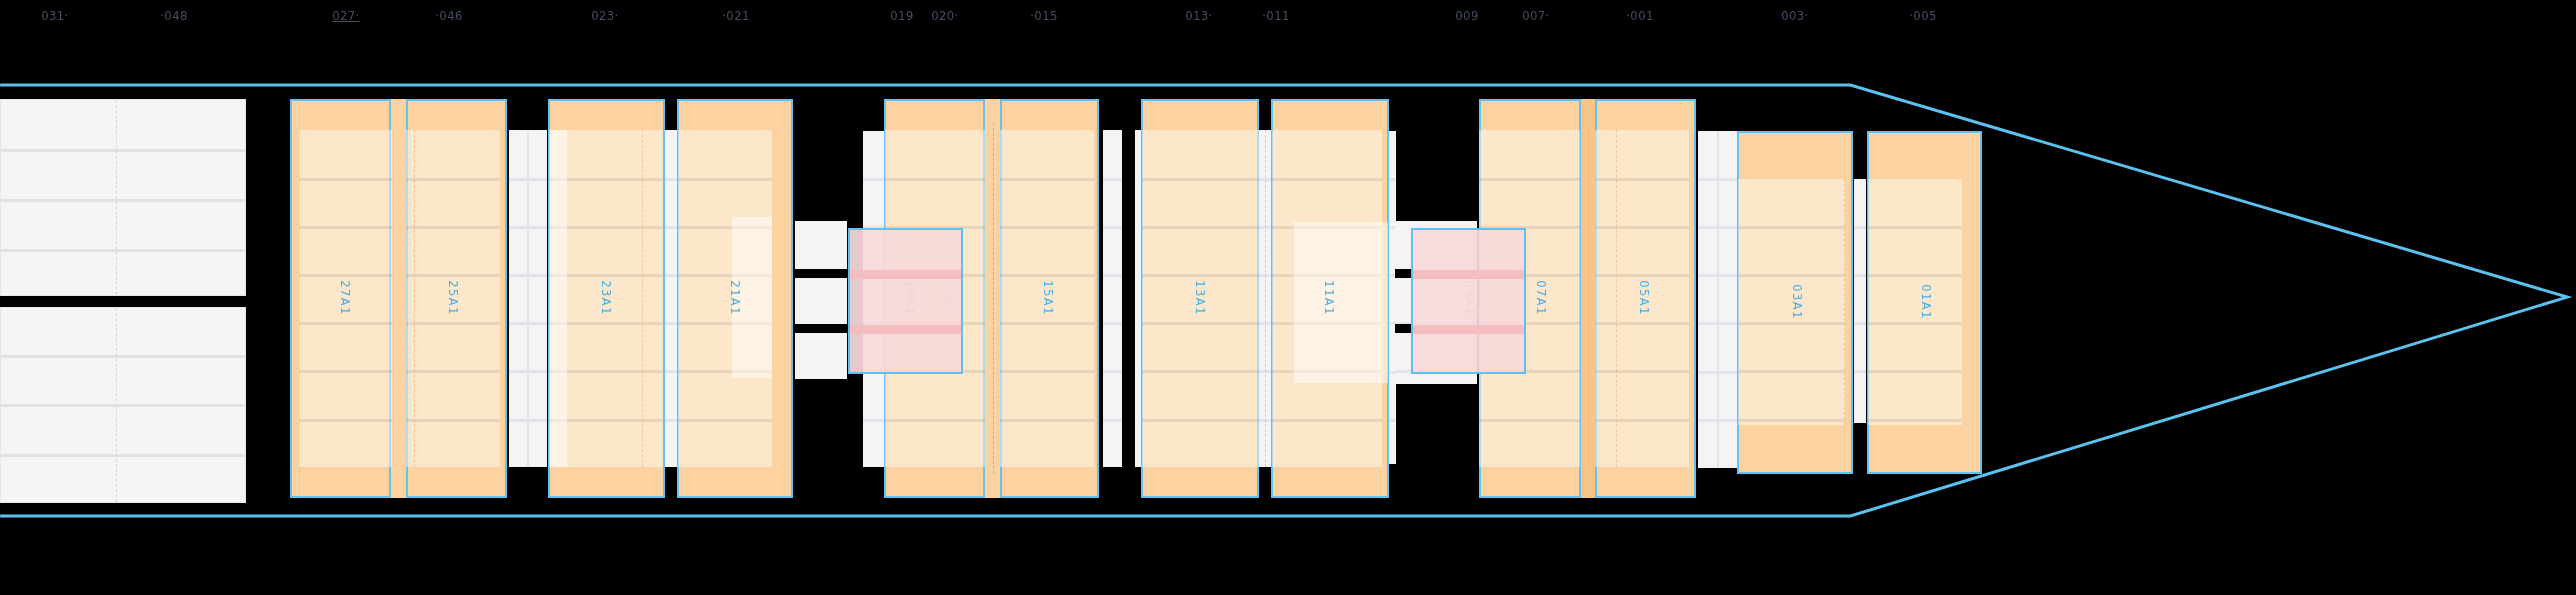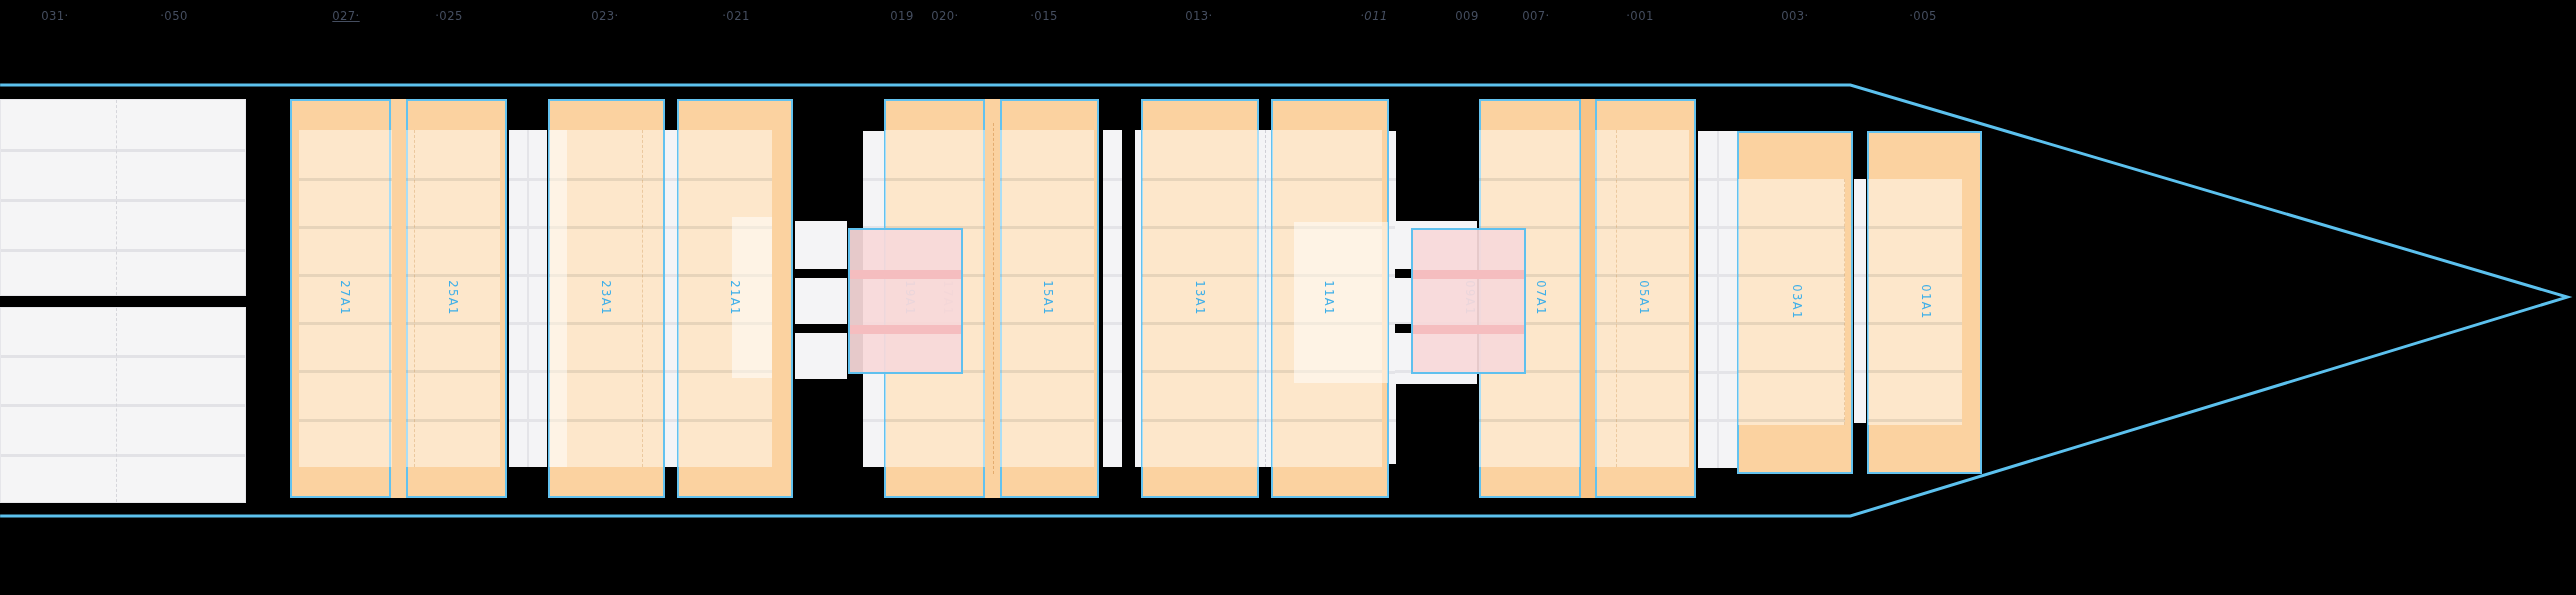--- a/index.html
+++ b/index.html
@@ -32,30 +32,30 @@
 </style>
 </head>
 <body>
 
 <div class="stage">
   <svg id="hull-svg" width="2576" height="595" viewBox="0 0 3000 693">
     <polyline id="hull-poly" fill="none" points="0,99 2155,99 2990,346 2155,601 0,601" stroke="#5cc1ee" stroke-width="3.5"></polyline>
   </svg>
   <div id="layer-axis">
       <div class="axis-label" style="left: 55px;">031·</div>
-      <div class="axis-label" style="left: 174px;">·050</div>
+      <div class="axis-label" style="left: 174px;">·048</div>
       <div class="axis-label" style="left: 346px; text-decoration: underline;">027·</div>
-      <div class="axis-label" style="left: 449px;">·025</div>
+      <div class="axis-label" style="left: 449px;">·046</div>
       <div class="axis-label" style="left: 605px;">023·</div>
       <div class="axis-label" style="left: 736px;">·021</div>
       <div class="axis-label" style="left: 902px;">019</div>
       <div class="axis-label" style="left: 945px;">020·</div>
       <div class="axis-label" style="left: 1044px;">·015</div>
       <div class="axis-label" style="left: 1199px;">013·</div>
-      <div class="axis-label" style="left: 1374px; font-style: italic;">·011</div>
+      <div class="axis-label" style="left: 1276px;">·011</div>
       <div class="axis-label" style="left: 1467px;">009</div>
       <div class="axis-label" style="left: 1536px;">007·</div>
       <div class="axis-label" style="left: 1640px;">·001</div>
       <div class="axis-label" style="left: 1795px;">003·</div>
       <div class="axis-label" style="left: 1923px;">·005</div>
     </div>
   <div id="layer-panels">
       <div class="abs panel" style="left: 0px; top: 99px; width: 246px; height: 197px;">
         <div class="panel-line" style="top: 49px;"></div>
         <div class="panel-line" style="top: 99px;"></div>

